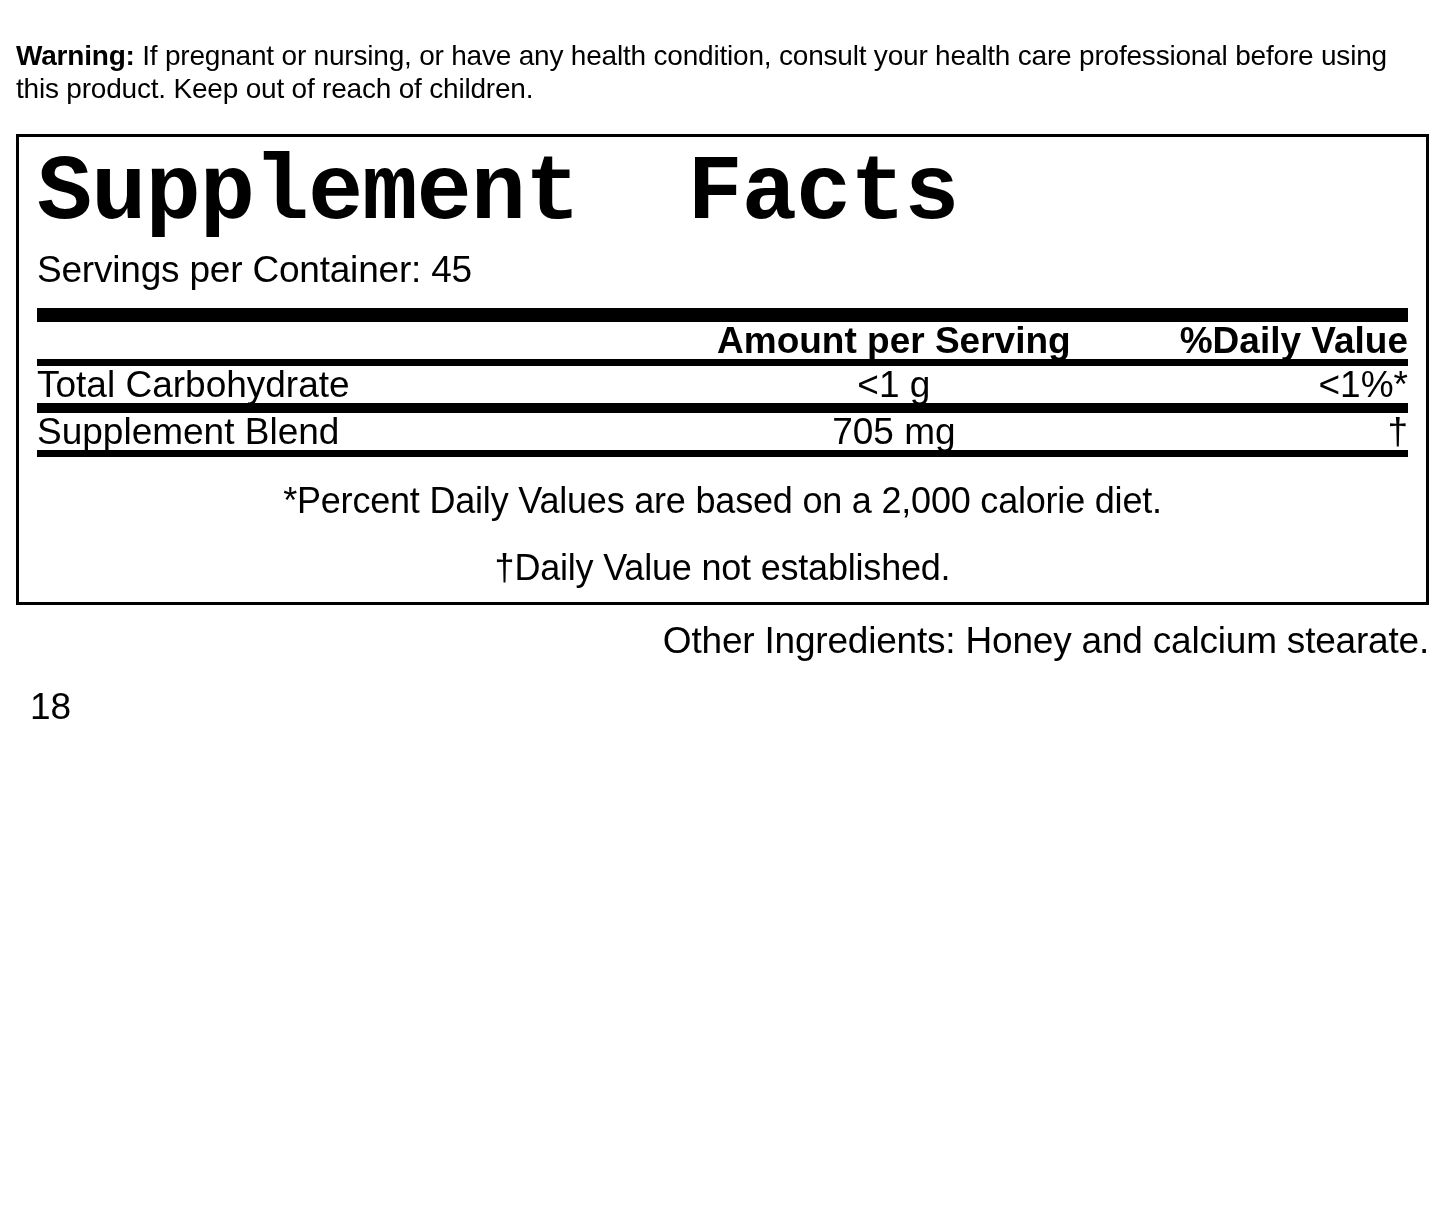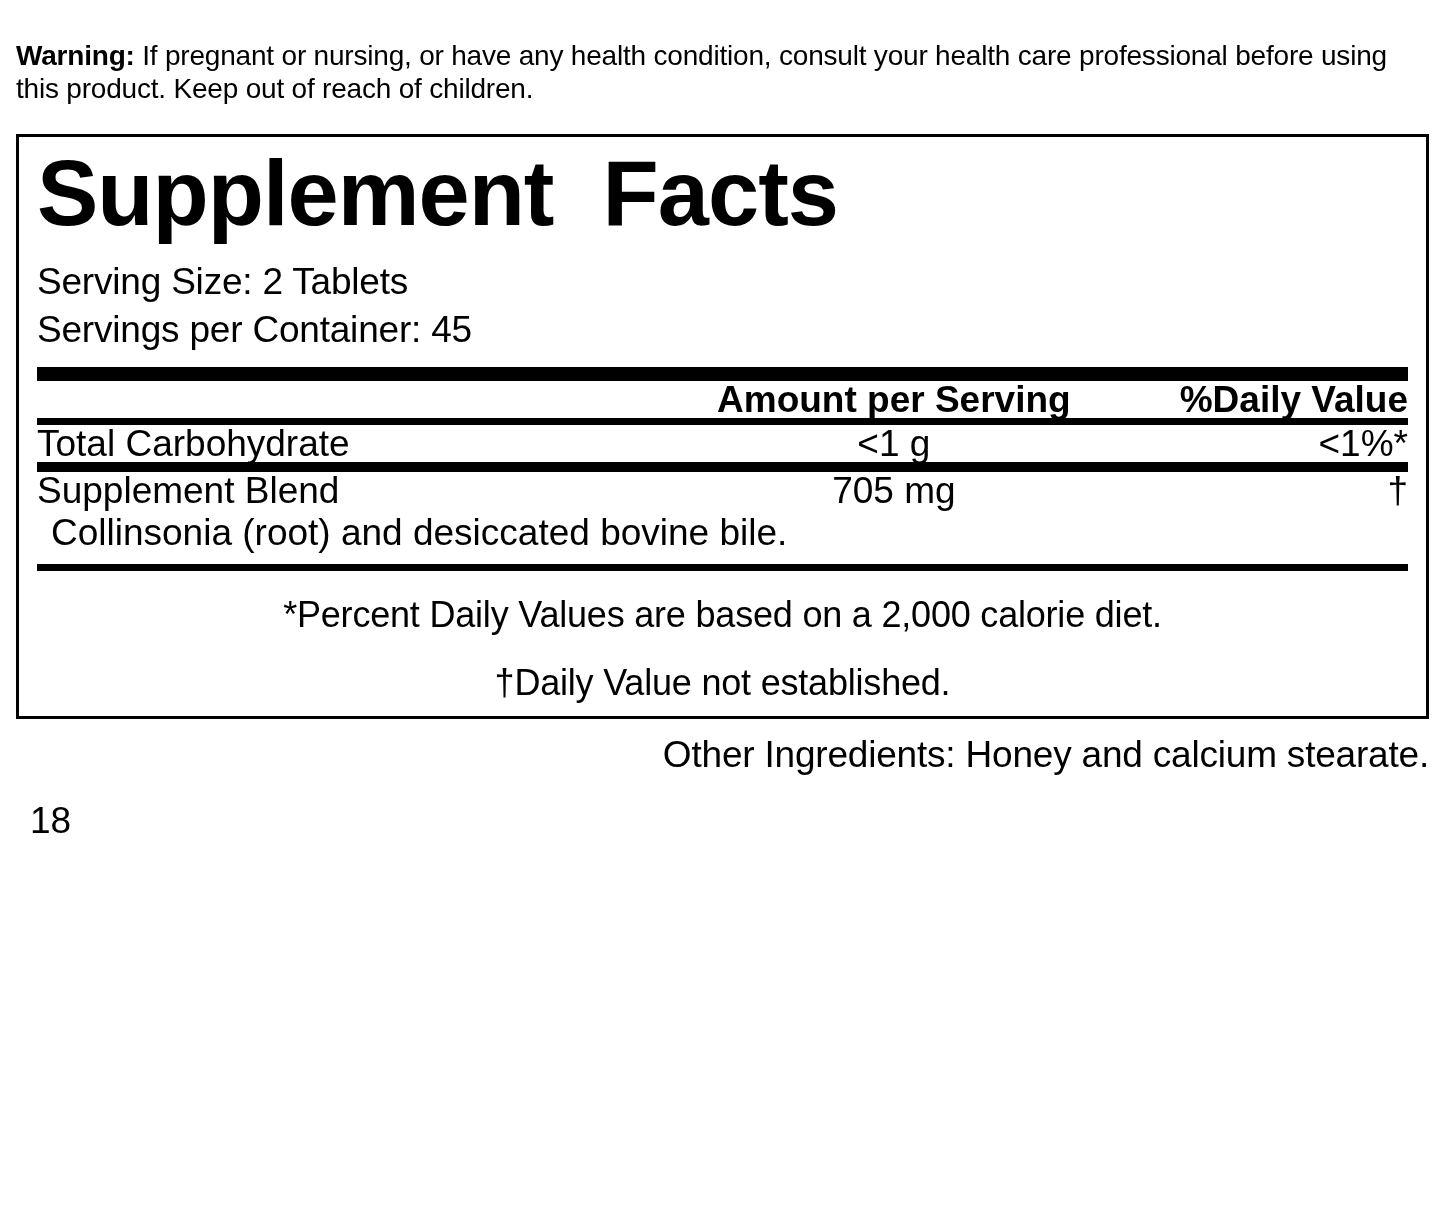--- a/index.html
+++ b/index.html
@@ -35,27 +35,27 @@
   }
 
   
   .panel {
     margin-top: 14px;
     border: 3px solid #000;
     box-sizing: border-box;
     padding: 6px 18px 10px 18px;
   }
   .sf-title {
-    font-family: Liberation Sans, sans-serif;
+    font-family: Liberation Mono, monospace;
     font-weight: bold;
     font-size: 92px;
     line-height: 1.02;
     letter-spacing: -1px;
     white-space: pre;
-    margin: 4px 0 18px 0;
+    margin: 4px 0 6px 0;
   }
   .serving-line {
     font-size: 37px;
     line-height: 1.28;
     letter-spacing: -0.2px;
   }
 
   .rule-thick {
     height: 14px;
     background: #000;
@@ -129,21 +129,20 @@
 <body>
 
 <div class="page">
 
   <p class="warning"><b>Warning:</b><span> If pregnant or nursing, or have any health condition, consult your health care professional before using this product. Keep out of reach of children.</span></p>
 
   <div class="panel">
 
     <div class="sf-title">Supplement  Facts</div>
 
-    <div class="serving-line">Serving Size: 2 Tablets</div>
     <div class="serving-line">Servings per Container: 45</div>
 
     <div class="rule-thick"></div>
 
     <table class="sf">
       <tbody>
           <tr class="hdr-row">
         <th class="col-name"></th>
         <th class="col-amt">Amount per Serving</th>
         <th class="col-dv">%Daily Value</th>
@@ -171,21 +170,20 @@
     <table class="sf">
       <tbody>
           <tr class="data-row">
         <td class="col-name">Supplement Blend</td>
         <td class="col-amt">705 mg</td>
         <td class="col-dv">†</td>
       </tr>
     </tbody>
       </table>
 
-    <div class="blend-sub">Collinsonia (root) and desiccated bovine bile.</div>
 
     <div class="rule-med"></div>
 
     <div class="footnote">*Percent Daily Values are based on a 2,000 calorie diet.</div>
     <div class="footnote">†Daily Value not established.</div>
 
   </div>
 
   <div class="other-ing">Other Ingredients: Honey and calcium stearate.</div>
 

